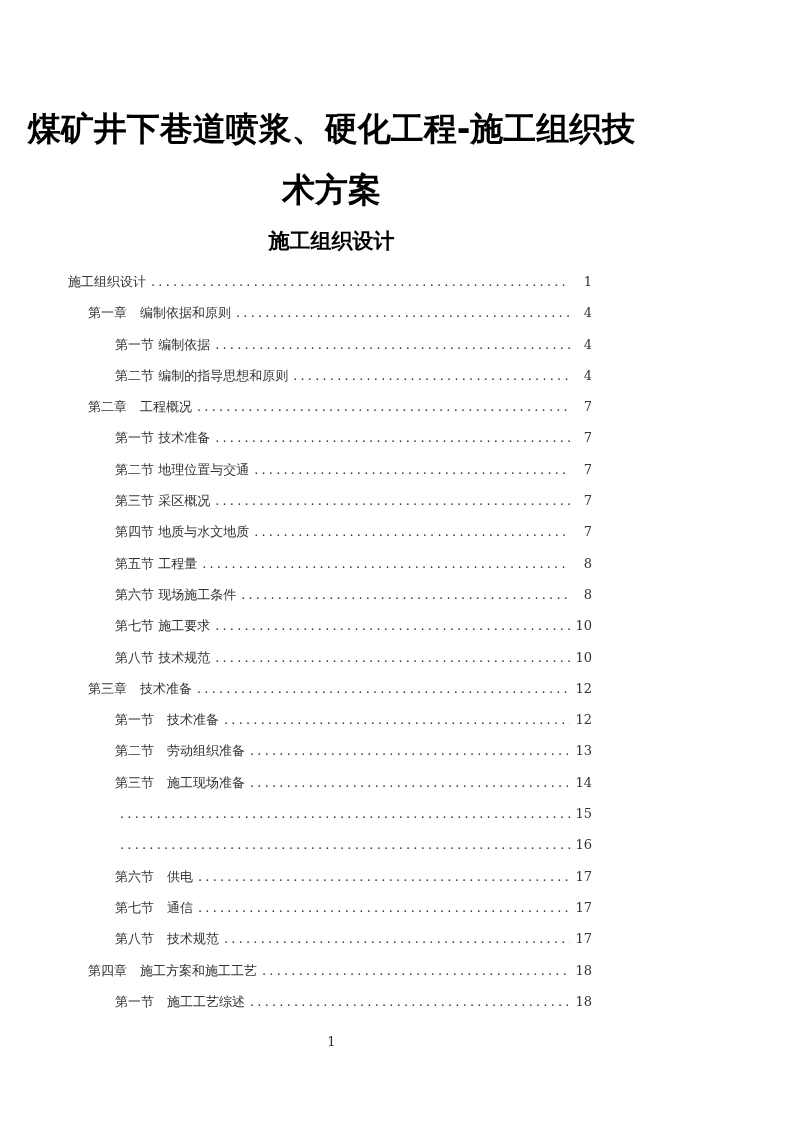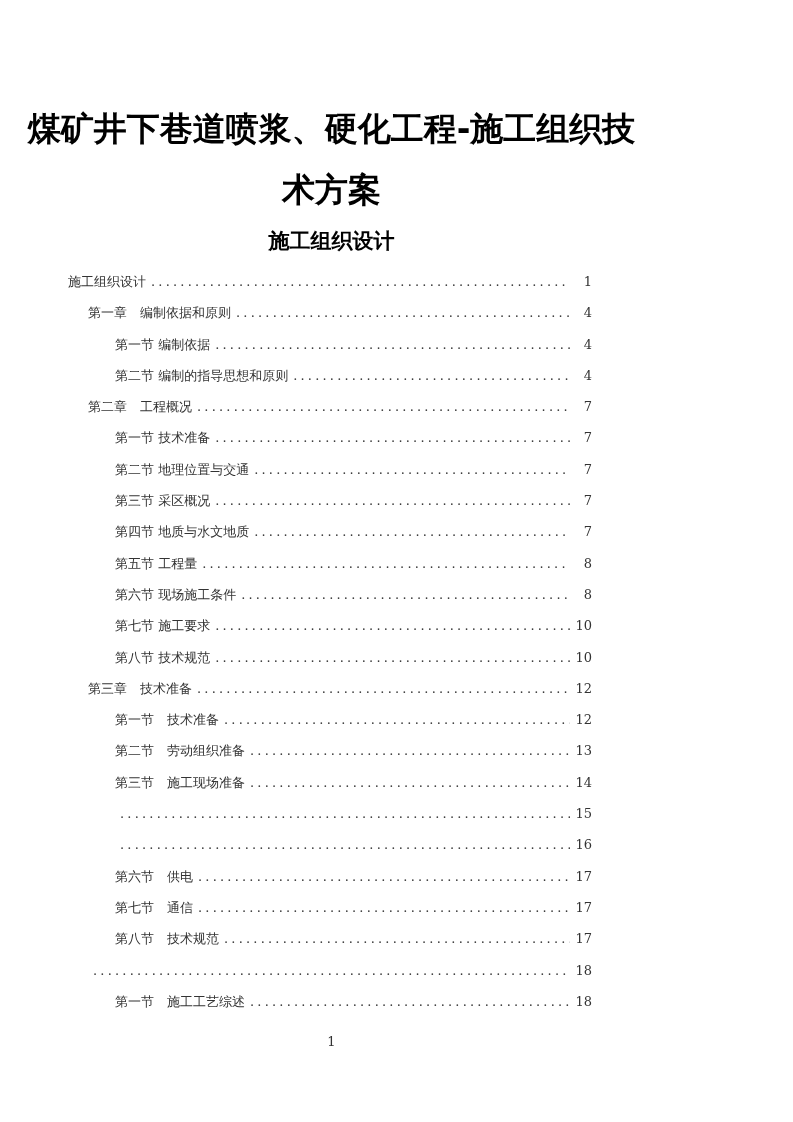--- a/index.html
+++ b/index.html
@@ -220,20 +220,21 @@
         <span class="toc-page">17</span>
       </div>
 
       <div class="toc-row level-2">
         <span class="toc-title">第八节　技术规范</span>
         <span class="toc-leader"></span>
         <span class="toc-page">17</span>
       </div>
 
       <div class="toc-row level-1">
+        <span class="toc-title">第四章　施工方案和施工工艺</span>
         <span class="toc-leader"></span>
         <span class="toc-page">18</span>
       </div>
 
       <div class="toc-row level-2">
         <span class="toc-title">第一节　施工工艺综述</span>
         <span class="toc-leader"></span>
         <span class="toc-page">18</span>
       </div>
 

